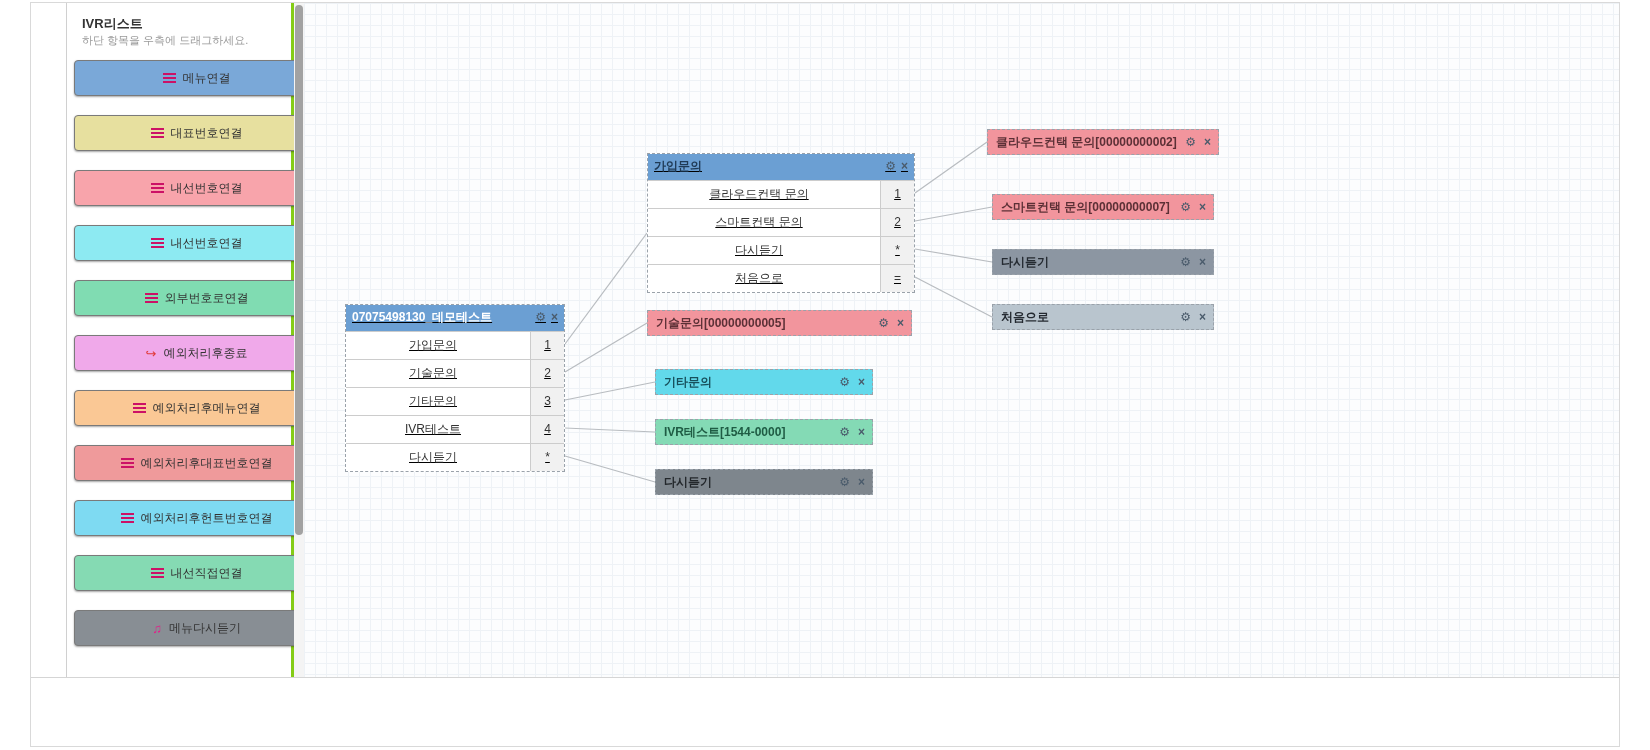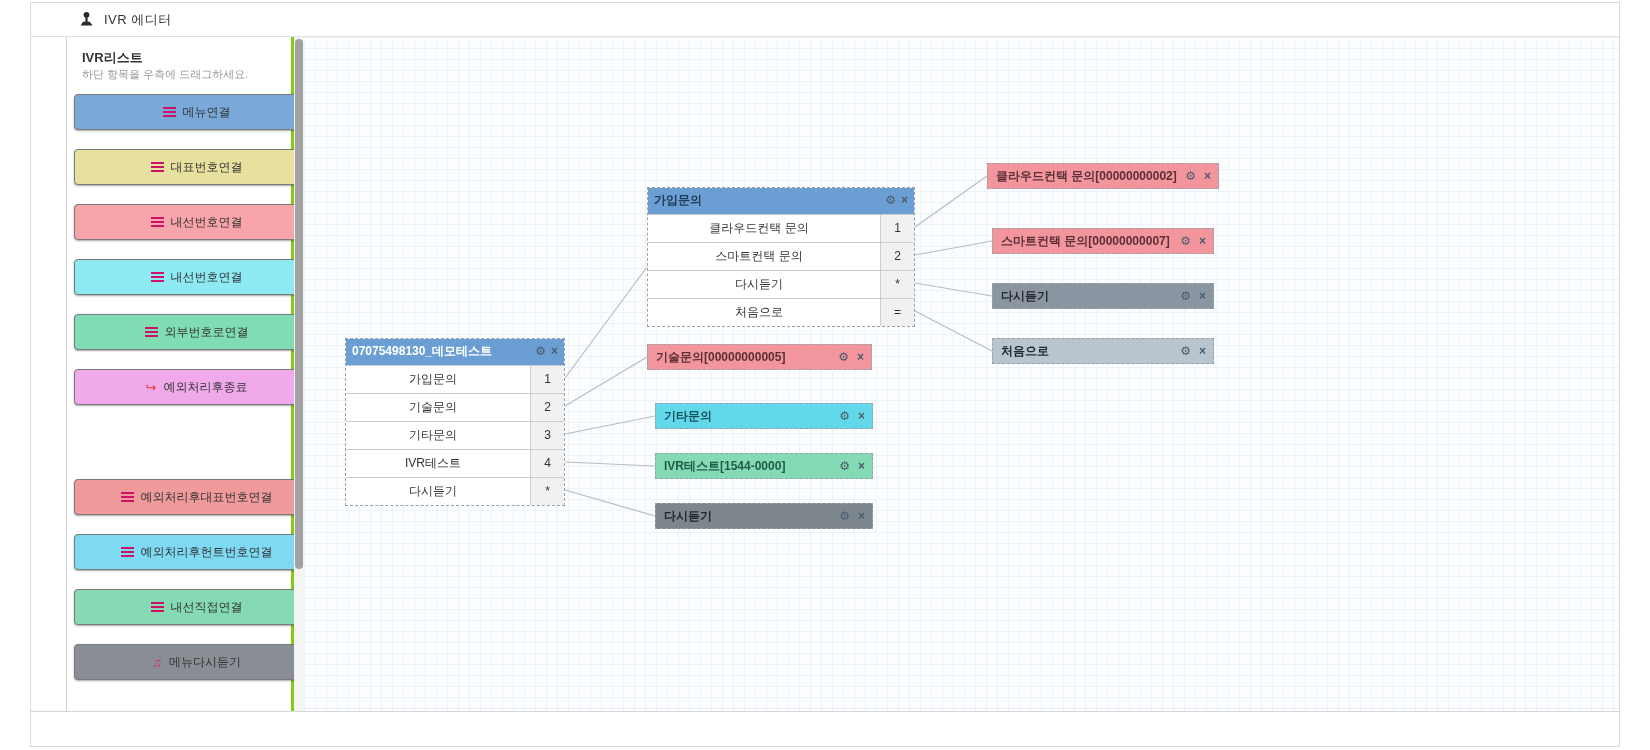--- a/index.html
+++ b/index.html
@@ -37,45 +37,37 @@
   #edges { position:absolute; left:0; top:0; }
   .edge { stroke:#b8bcc0; stroke-width:1.2; }
   
   .node { position:absolute; border:1px dashed #9aa2aa; font-size:12px; cursor:move; }
   .node-header { height:26px; line-height:25px; display:flex; padding:0 6px; font-weight:bold; }
   .node-header .node-title { flex:1; white-space:nowrap; }
   .t-light { color:#fff; }
   .t-dark { color:#1f3a55; }
   .hdr-blue { background:#6b9fd3; }
   .node-ic { color:#4a5b6b; font-size:12px; margin-left:5px; cursor:pointer; }
-  .table-node { background:#fff; }
+  .table-node { background:#fff;text-decoration:underline; }
   .node-row { display:flex; height:28px; line-height:27px; border-top:1px solid #ccc; background:#fff; }
   .node-row:first-of-type { border-top:none; }
   .cell-label { flex:1; text-align:center; padding-right:10px; color:#333; white-space:nowrap; }
   .cell-key { width:34px; text-align:center; border-left:1px solid #ccc; background:#f1f1f1; color:#333; }
   .leaf { height:26px; line-height:25px; padding:0 8px; font-weight:bold; white-space:nowrap; }
   .leaf .node-ic { position:absolute; top:6px; line-height:1; }
   .leaf .ic-gear { right:22px; }
   .leaf .ic-close { right:7px; }
   .lt-red { color:#5c3036; } .lt-cyan { color:#17505c; } .lt-green { color:#1f5c44; }
   .lt-dark { color:#23272b; } .lt-slate { color:#242a31; }
 </style>
 </head>
 <body>
 
 <div class="app">
 
-  <div class="appbar">
-    <svg class="ic" viewBox="0 0 20 20">
-      <circle cx="10" cy="4.5" r="3.4" fill="#2b2b2b"></circle>
-      <rect x="8.7" y="6" width="2.6" height="8" fill="#2b2b2b"></rect>
-      <path d="M3 17 L6 12.5 H14 L17 17 Z" fill="#2b2b2b"></path>
-    </svg>
-    <span class="title">IVR 에디터</span>
-  </div>
 
   <div class="content">
     <div class="gutter"></div>
 
     <div class="sidebar">
       <div class="sb-title">IVR리스트</div>
       <div class="sb-sub">하단 항목을 우측에 드래그하세요.</div>
 
       <div class="palette-btn" style="top: 57px; background-color: rgb(122, 168, 216);">
         <span class="bars"></span>
@@ -93,20 +85,24 @@
         <span class="bars"></span>
         <span>내선번호연결</span>
       </div>
       <div class="palette-btn" style="top: 277px; background-color: rgb(128, 220, 178);">
         <span class="bars"></span>
         <span>외부번호로연결</span>
       </div>
       <div class="palette-btn" style="top: 332px; background-color: rgb(240, 169, 234);">
         <span class="glyph-ic red">↪</span>
         <span>예외처리후종료</span>
+      </div>
+      <div class="palette-btn" style="top: 387px; background-color: rgb(250, 200, 149);">
+        <span class="bars"></span>
+        <span>예외처리후메뉴연결</span>
       </div>
       <div class="palette-btn" style="top: 442px; background-color: rgb(239, 154, 155);">
         <span class="bars"></span>
         <span>예외처리후대표번호연결</span>
       </div>
       <div class="palette-btn" style="top: 497px; background-color: rgb(126, 218, 242);">
         <span class="bars"></span>
         <span>예외처리후헌트번호연결</span>
       </div>
       <div class="palette-btn" style="top: 552px; background-color: rgb(133, 218, 179);">
@@ -181,21 +177,21 @@
         <div class="node-row">
           <span class="cell-label">다시듣기</span>
           <span class="cell-key">*</span>
         </div>
         <div class="node-row">
           <span class="cell-label">처음으로</span>
           <span class="cell-key">=</span>
         </div>
       </div>
 
-      <div class="node leaf lt-red" style="left: 343px; top: 307px; width: 225px; background-color: rgb(242, 149, 157);">
+      <div class="node leaf lt-red" style="left: 343px; top: 307px; width: 265px; background-color: rgb(242, 149, 157);">
         <span>기술문의[00000000005]</span>
         <span class="node-ic ic-gear">⚙</span>
         <span class="node-ic ic-close">×</span>
       </div>
       <div class="node leaf lt-cyan" style="left: 351px; top: 366px; width: 218px; background-color: rgb(98, 217, 235);">
         <span>기타문의</span>
         <span class="node-ic ic-gear">⚙</span>
         <span class="node-ic ic-close">×</span>
       </div>
       <div class="node leaf lt-green" style="left: 351px; top: 416px; width: 218px; background-color: rgb(132, 218, 181);">

